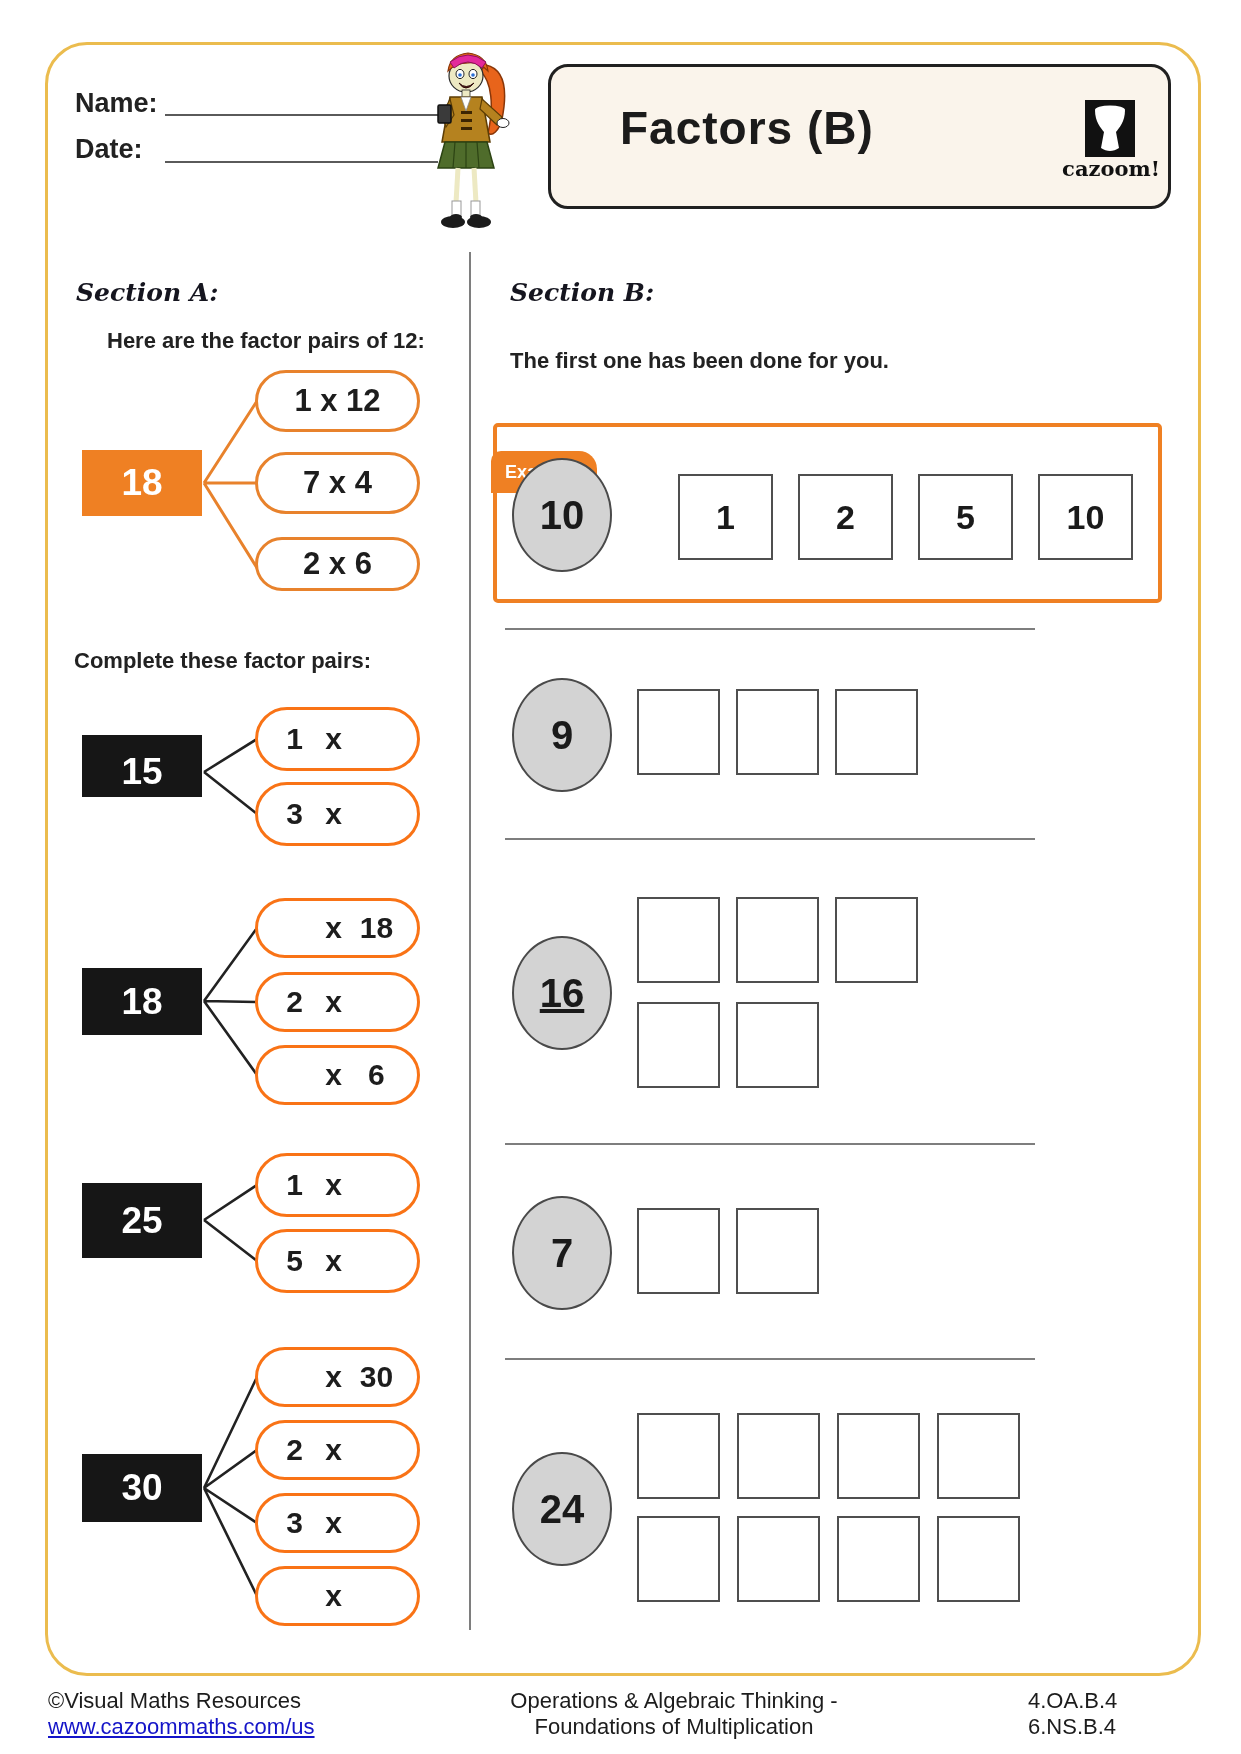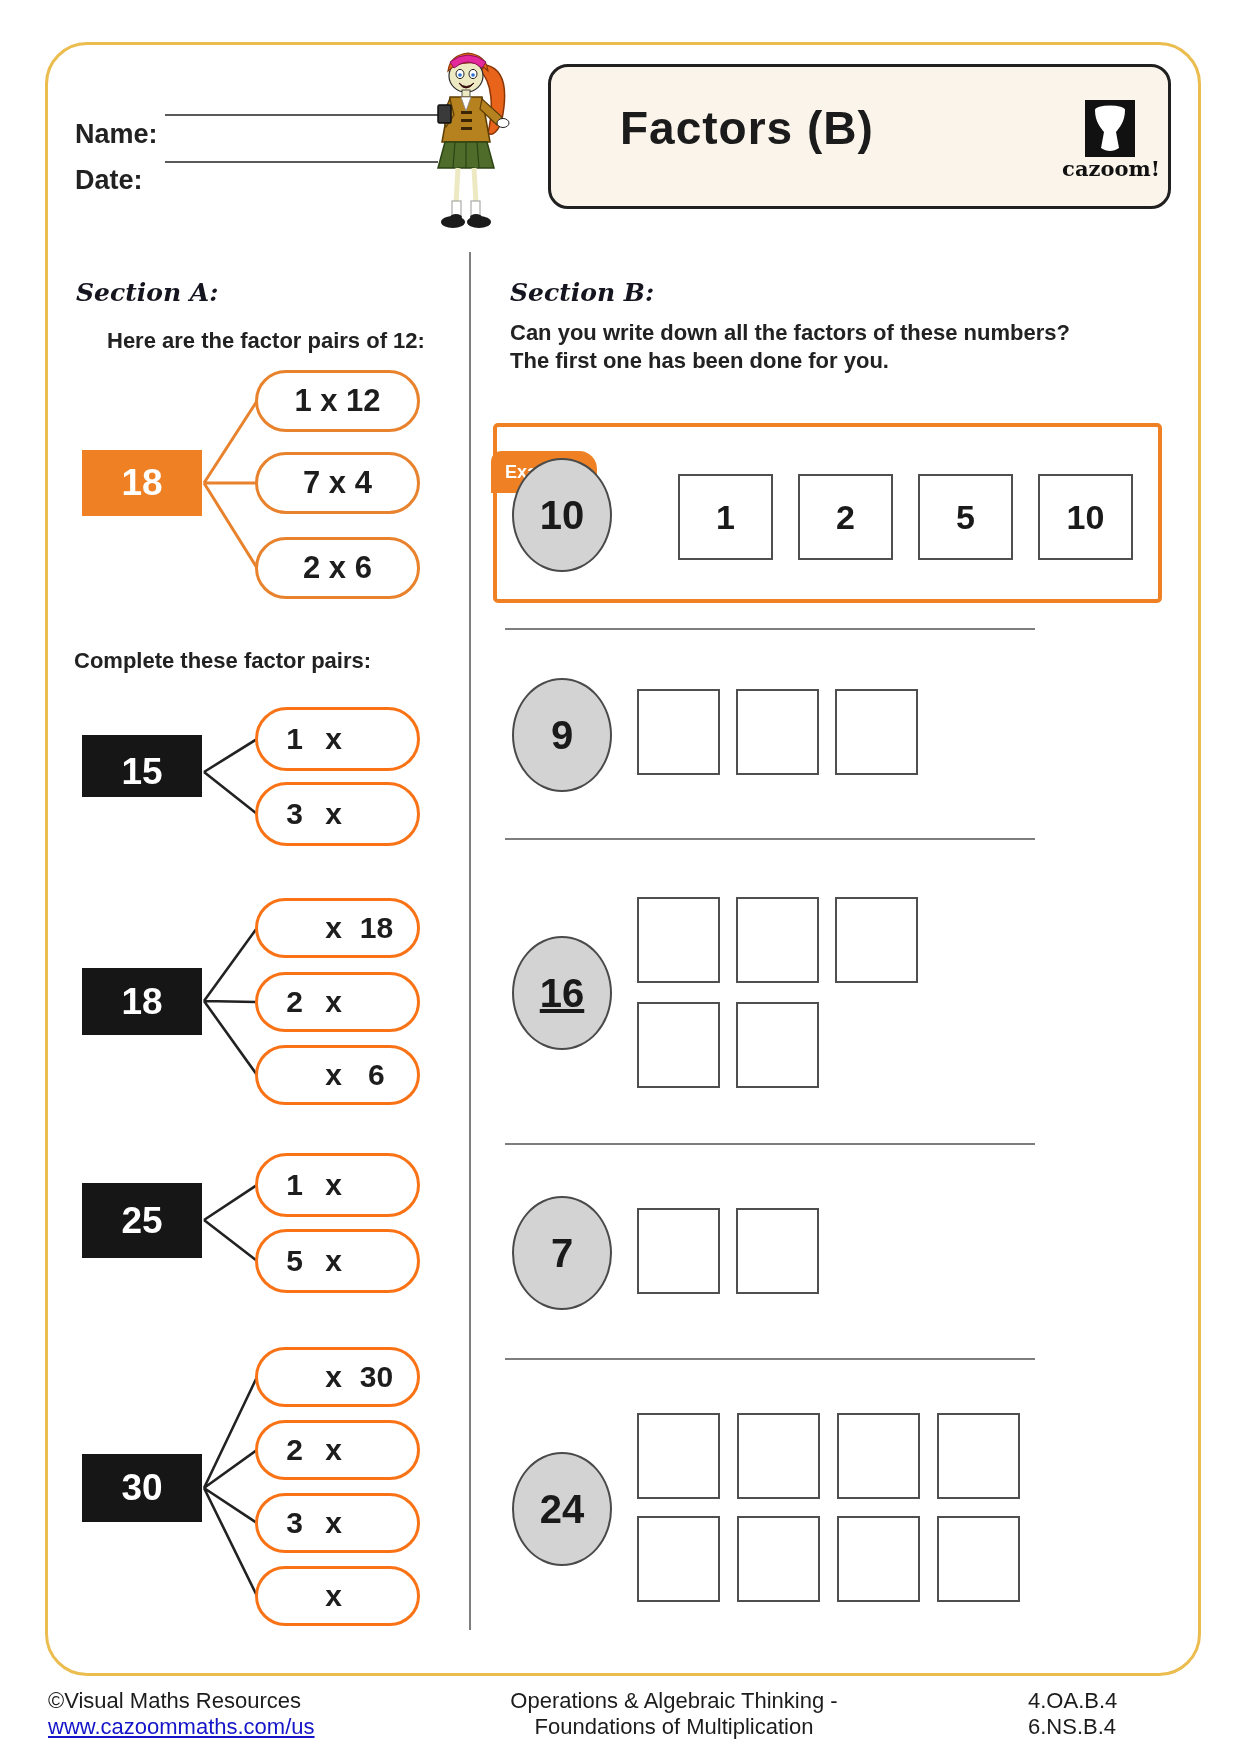--- a/index.html
+++ b/index.html
@@ -5,21 +5,21 @@
   html,body{margin:0;padding:0;background:#fff;}
   .page{position:relative;width:1241px;height:1754px;background:#ffffff;overflow:hidden;
         font-family:"Liberation Sans",sans-serif;color:#1d1d1d;}
   .abs{position:absolute;}
   .serif-head{font-family:"DejaVu Serif","Liberation Serif",serif;font-style:italic;font-weight:700;
               font-size:25px;color:#15151f;}
   .intro{font-size:22px;font-weight:700;color:#222;}
   
   .frame{left:45px;top:42px;width:1150px;height:1628px;border:3px solid #EBBC4E;border-radius:42px;}
   
-  .hdr-label{font-size:27px;font-weight:700;color:#222;margin-top:31px;}
+  .hdr-label{font-size:27px;font-weight:700;color:#222;}
   .hdr-line{height:2px;background:#5a5a5a;}
   .titlebox{left:548px;top:64px;width:617px;height:139px;background:#FAF4EB;border:3px solid #202020;
             border-radius:20px;}
   .title-text{left:620px;top:101px;font-size:46px;font-weight:700;color:#1b1b1b;letter-spacing:1px;}
   .logo-sq{left:1085px;top:100px;width:50px;height:57px;background:#111;}
   .logo-word{left:1058px;top:156px;width:106px;text-align:center;font-family:"DejaVu Serif","Liberation Serif",serif;
              font-weight:700;font-size:21px;color:#111;}
   
   .num-box{width:120px;background:#161616;color:#fff;text-align:center;font-weight:700;font-size:37px;}
   .num-box.orange{background:#EF8023;}
@@ -131,21 +131,21 @@
     <path d="M204,1001 L257,928 M204,1001 L257,1002 M204,1001 L257,1075" stroke="#222" stroke-width="2.6" fill="none"></path>
 
     <path d="M204,1220 L257,1185 M204,1220 L257,1261" stroke="#222" stroke-width="2.6" fill="none"></path>
 
     <path d="M204,1488 L257,1377 M204,1488 L257,1450 M204,1488 L257,1523 M204,1488 L257,1596" stroke="#222" stroke-width="2.6" fill="none"></path>
   </svg>
 
   <div class="abs num-box orange" style="left:82px;top:450px;height:66px;line-height:66px;">18</div>
   <div class="abs pill orange centered" style="left:255px;top:370px;height:62px;">1 x 12</div>
   <div class="abs pill orange centered" style="left:255px;top:452px;height:62px;">7 x 4</div>
-  <div class="abs pill orange centered" style="left:255px;top:537px;height:62px;text-align:center;">2 x 6</div>
+  <div class="abs pill orange centered" style="left:255px;top:537px;height:54px;text-align:center;">2 x 6</div>
 
   <div class="abs intro" style="left:74px;top:648px;">Complete these factor pairs:</div>
 
   <div class="abs num-box" style="left:82px;top:735px;height:62px;line-height:74px;">15</div>
   <div class="abs pill" style="left:255px;top:707px;height:64px;">
     <span class="slot-l">1</span>
     <span class="times">x</span>
     <span class="slot-r"></span>
   </div>
   <div class="abs pill" style="left:255px;top:782px;height:64px;">
@@ -201,21 +201,20 @@
   </div>
   <div class="abs pill" style="left:255px;top:1566px;height:60px;">
     <span class="slot-l"></span>
     <span class="times">x</span>
     <span class="slot-r"></span>
   </div>
 
   <div class="abs vdivider"></div>
 
   <div class="abs serif-head" style="left:510px;top:278px;">Section B:</div>
-  <div class="abs intro" style="left:510px;top:320px;">Can you write down all the factors of these numbers?</div>
   <div class="abs intro" style="left:510px;top:348px;">The first one has been done for you.</div>
 
   <div class="abs exbox"></div>
   <div class="abs extab">Example:</div>
   <div class="abs circle" style="left:512px;top:458px;">10</div>
   <div class="abs sq ex" style="left:678px;top:474px;">1</div>
   <div class="abs sq ex" style="left:798px;top:474px;">2</div>
   <div class="abs sq ex" style="left:918px;top:474px;">5</div>
   <div class="abs sq ex" style="left:1038px;top:474px;">10</div>
 

